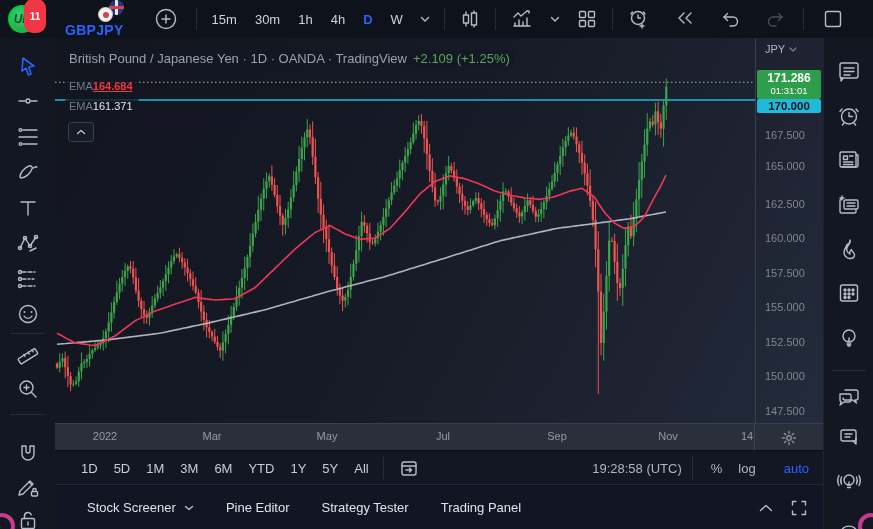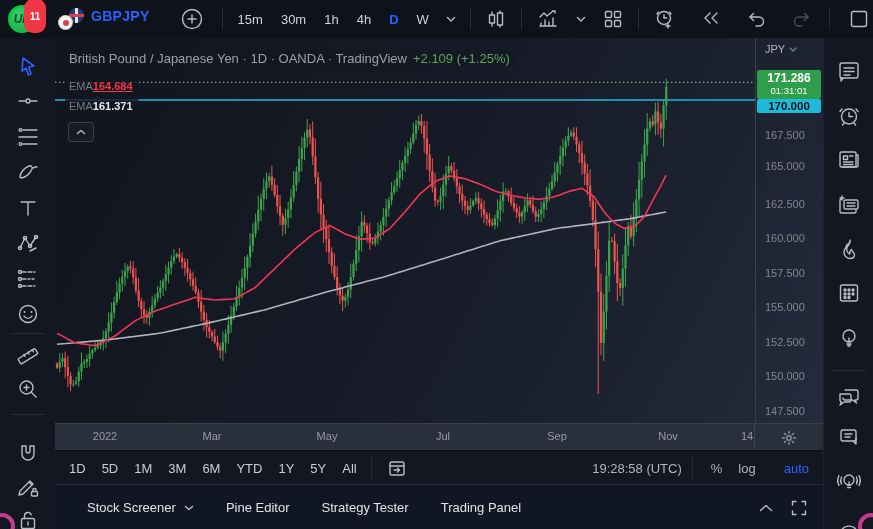--- a/index.html
+++ b/index.html
@@ -12,21 +12,21 @@
           border-bottom:1px solid #1f2430;display:flex;align-items:center;}
   .vsep{width:1px;height:22px;background:#262b38;margin:0 6px;flex:none;}
   #logo-wrap{position:relative;width:34px;height:34px;margin-left:6px;flex:none;}
   #logo{position:absolute;left:2px;top:3px;width:28px;height:28px;border-radius:50%;
         background:radial-gradient(circle at 35% 35%,#35d06b,#1d9e4b);border:2px solid #0c3;
         box-sizing:border-box;display:flex;align-items:center;justify-content:center;
         color:#0a4f23;font-weight:bold;font-style:italic;font-size:12px;}
   #badge{position:absolute;right:-6px;top:-3px;min-width:18px;height:18px;border-radius:9px;
          background:#f23645;color:#fff;font-size:10px;font-weight:bold;display:flex;
          align-items:center;justify-content:center;padding:8px 2px;}
-  #symbol-btn{display:flex;align-items:flex-start;margin-left:18px;cursor:pointer;}
+  #symbol-btn{display:flex;align-items:flex-end;margin-left:18px;cursor:pointer;flex-direction:column;}
   #flag-pair{position:relative;width:26px;height:22px;flex:none;}
   .flag{position:absolute;width:15px;height:15px;border-radius:50%;box-sizing:border-box;}
   #flag-gb{right:0;top:0;background:#29387e;overflow:hidden;}
   #flag-gb:before{content:"";position:absolute;left:6px;top:0;width:3px;height:15px;background:#e8e8e8;}
   #flag-gb:after{content:"";position:absolute;left:0;top:6px;width:15px;height:3px;background:#d8404c;}
   #flag-jp{left:0;bottom:0;background:#f4f4f4;border:1px solid #30354233;}
   #flag-jp:before{content:"";position:absolute;left:4px;top:4px;width:6px;height:6px;border-radius:50%;background:#d8404c;}
   #symbol-name{margin-left:7px;font-size:14px;font-weight:bold;color:#2962ff;letter-spacing:.3px;}
   #plus-btn{width:24px;height:24px;margin-left:22px;flex:none;cursor:pointer;}
   .tf{font-size:13px;color:#cfd3dd;padding:0 9px;cursor:pointer;}
@@ -42,21 +42,21 @@
   #chart-wrap{position:absolute;left:55px;top:38px;width:768px;height:385px;
      background:linear-gradient(118deg,#12151e 0%,#161a26 45%,#1d2331 78%,#242b3c 100%);}
   #chart-svg{position:absolute;left:0;top:0;}
   #pane-title{position:absolute;left:10px;top:12px;font-size:13px;color:#9ba0ab;
      background:rgba(19,23,34,.55);padding:1px 4px;border-radius:2px;white-space:nowrap;}
   #pane-change{color:#58a65c;margin-left:6px;}
   .legend-row{position:absolute;left:10px;font-size:11px;background:rgba(19,23,34,.8);
      padding:1px 6px 2px 4px;border-radius:2px;white-space:nowrap;}
   .legend-label{color:#787b86;}
   #ema1{top:41px;} #ema1 .legend-val{color:#f23645;font-weight:bold;text-decoration:underline;}
-  #ema2{top:61px;} #ema2 .legend-val{color:#e6e8ee;font-weight:bold;}
+  #ema2{top:61px;} #ema2 .legend-val{color:#e6e8ee;font-weight:normal;}
   #collapse-btn{position:absolute;left:13px;top:84px;width:24px;height:18px;background:#171b26;
      border:1px solid #3a3f4d;border-radius:3px;display:flex;align-items:center;
      justify-content:center;cursor:pointer;}
   
   #price-axis{position:absolute;left:700px;top:0;width:68px;height:385px;border-left:1px solid #3a3f4c;}
   #jpy-label{position:absolute;left:9px;top:5px;font-size:11px;color:#b2b5be;display:flex;align-items:center;cursor:pointer;}
   .ptick{position:absolute;left:9px;font-size:11px;color:#82868f;}
   #last-price-box{position:absolute;left:1px;top:32px;width:64px;background:#2e9e4b;color:#fff;
      text-align:center;border-radius:2px;padding:2px 0;line-height:1.15;cursor:pointer;}
   #last-price{font-size:12px;font-weight:bold;}
@@ -783,21 +783,21 @@
       </div>
     <div id="gear-zone">
       <svg class="ico" width="16" height="16" viewBox="0 0 16 16" style="stroke:#8a8f9c;">
         <circle cx="8" cy="8" r="2.2"></circle>
           <path d="M8 1.5v2M8 12.5v2M1.5 8h2M12.5 8h2M3.4 3.4l1.4 1.4M11.2 11.2l1.4 1.4M12.6 3.4l-1.4 1.4M4.8 11.2l-1.4 1.4"></path>
         </svg>
     </div>
   </div>
 
   <div id="range-bar">
-    <div id="range-group" style="display:flex;align-items:flex-start;margin-left:6px;">
+    <div id="range-group" style="display:flex;align-items:flex-start;margin-left:18px;">
         <span class="range-btn">1D</span>
         <span class="range-btn">5D</span>
         <span class="range-btn">1M</span>
         <span class="range-btn">3M</span>
         <span class="range-btn">6M</span>
         <span class="range-btn">YTD</span>
         <span class="range-btn">1Y</span>
         <span class="range-btn">5Y</span>
         <span class="range-btn">All</span>
       </div>

